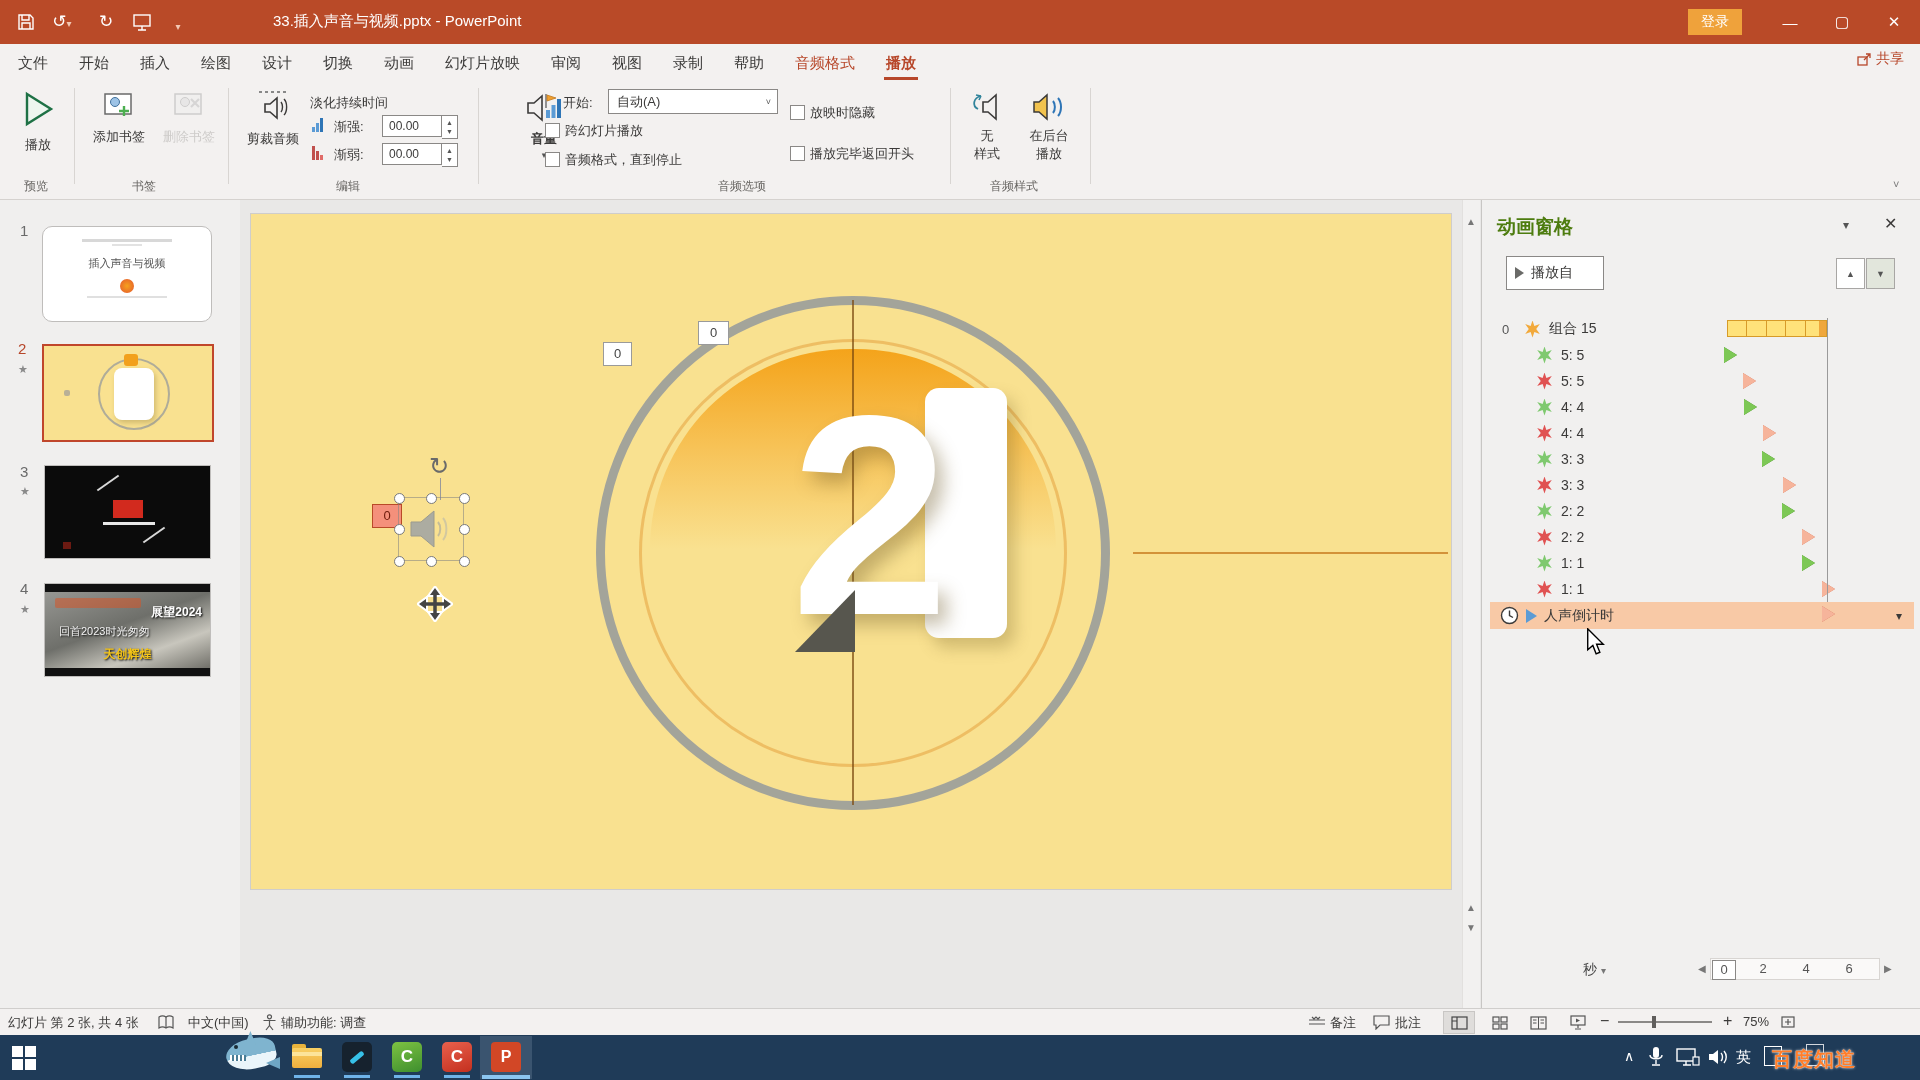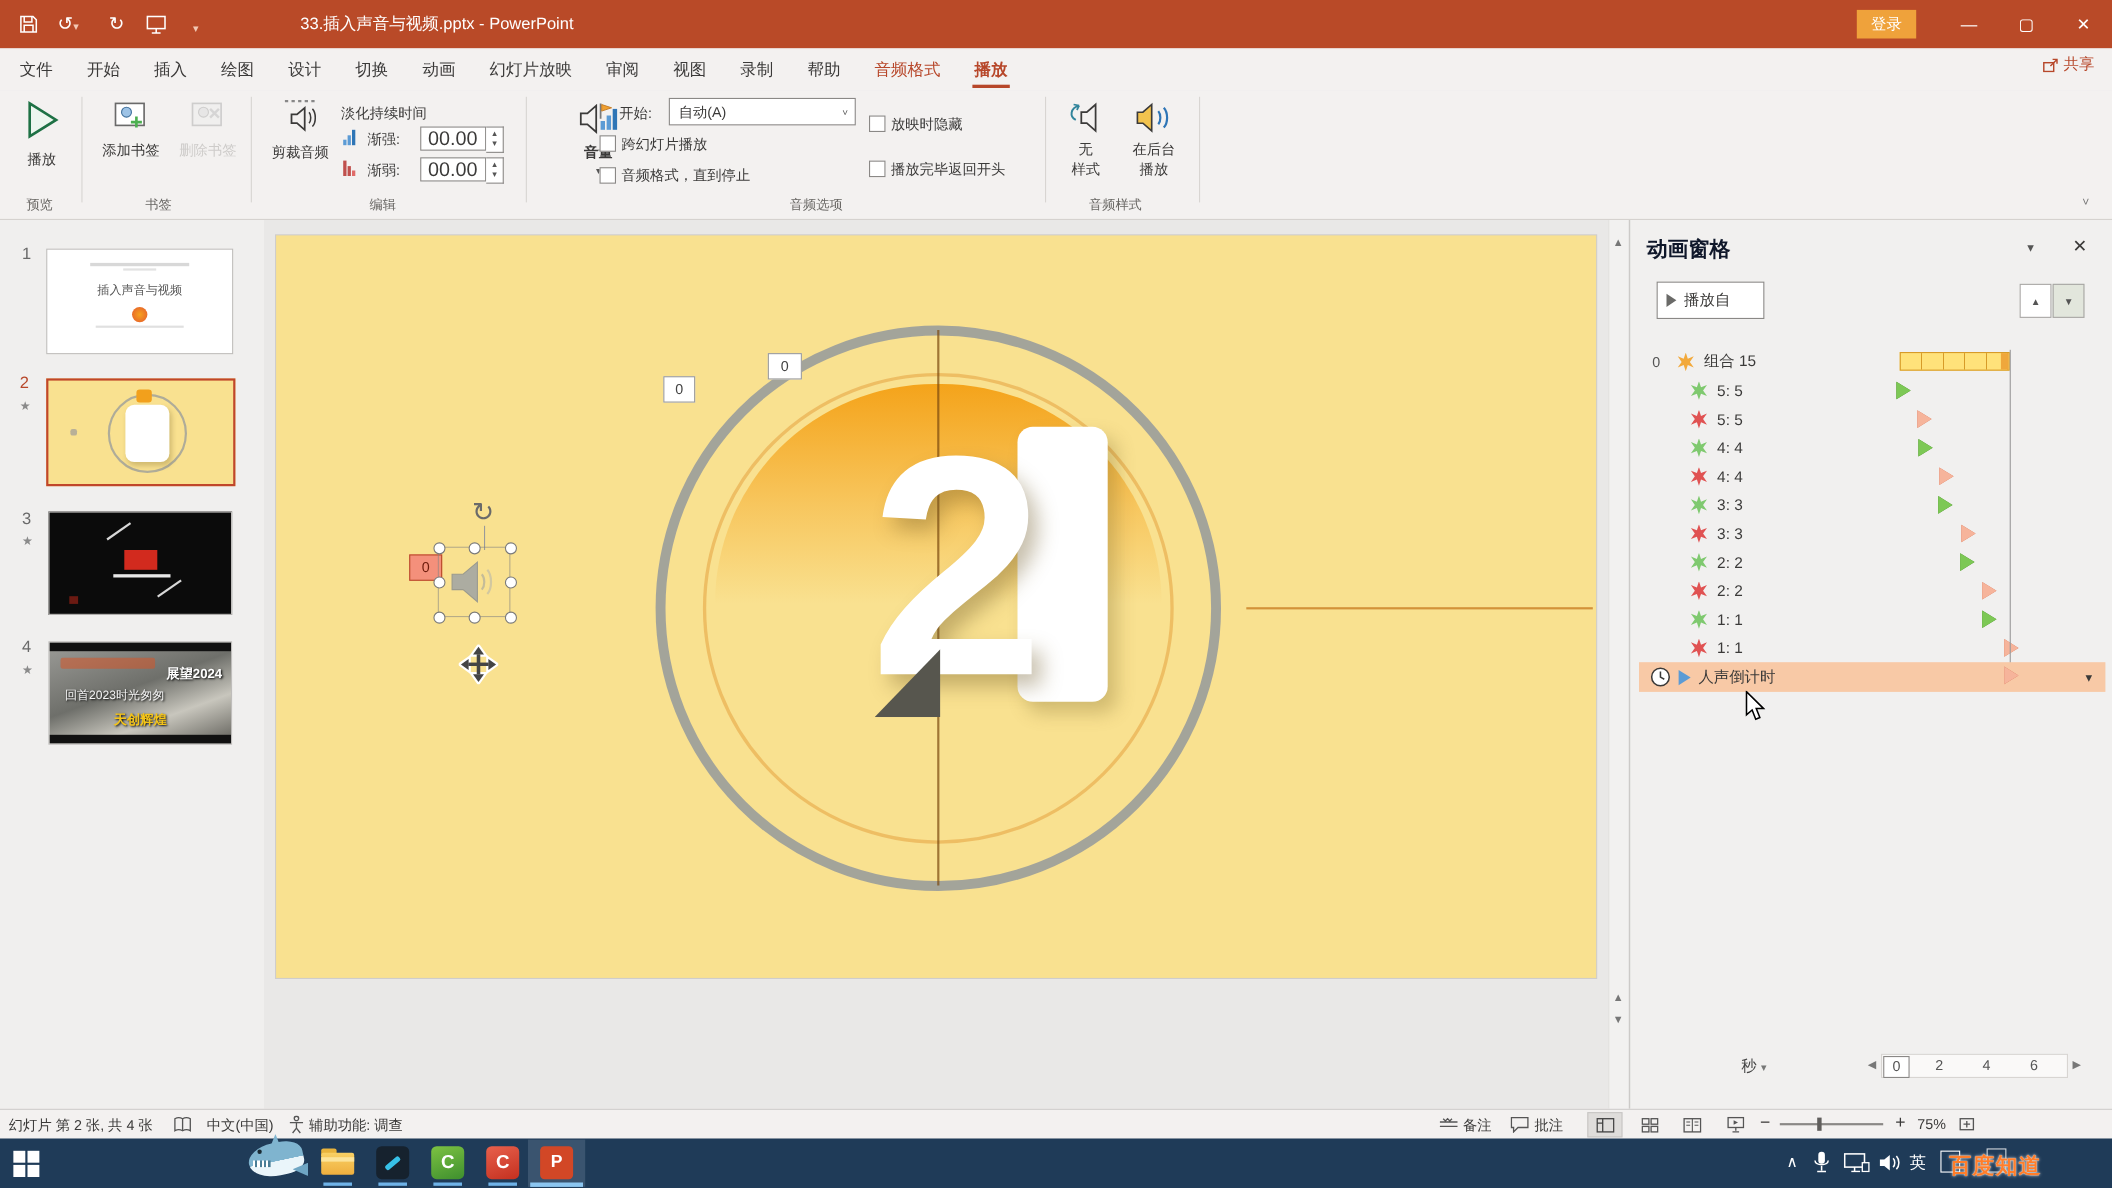--- a/index.html
+++ b/index.html
@@ -26,21 +26,21 @@
   .tab.active::after{content:"";position:absolute;left:0;right:0;bottom:2px;height:3px;background:#B7472A;}
   #share-btn{right:16px;top:50px;display:flex;gap:5px;align-items:center;color:#B7472A;font-size:14px;}
   
   #ribbon{left:0;top:82px;width:1920px;height:118px;background:#F3F1F0;border-bottom:1px solid #D5D2CF;box-sizing:border-box;}
   .rsep{top:6px;width:1px;height:96px;background:#D8D5D2;}
   .glabel{top:96px;font-size:12px;color:#696764;white-space:nowrap;}
   .rbtn-lab{font-size:13px;color:#3B3A39;text-align:center;white-space:nowrap;}
   .rbtn-lab.dis{color:#A9A7A4;}
   .chk{width:13px;height:13px;background:#fff;border:1px solid #8A8886;}
   .chklab{font-size:13px;color:#3B3A39;white-space:nowrap;}
-  .spin{width:60px;height:22px;background:#fff;border:1px solid #8A8886;font-size:18px;color:#3B3A39;
+  .spin{width:60px;height:22px;background:#fff;border:1px solid #8A8886;font-size:12px;color:#3B3A39;
         display:flex;align-items:center;padding-left:6px;box-sizing:border-box;}
   .spin-ar{width:15px;height:22px;border:1px solid #8A8886;border-left:none;background:#fff;font-size:7px;color:#555;
            display:flex;flex-direction:column;align-items:center;justify-content:center;line-height:9px;}
   .bars{display:flex;align-items:flex-end;gap:1px;height:14px;}
   .bars i{display:block;width:3px;}
   
   #slidepanel{left:0;top:200px;width:240px;height:808px;background:#F0EFEE;}
   .snum{font-size:15px;color:#6a6a6a;}
   .snum.sel{color:#B7472A;}
   .sstar{font-size:11px;color:#8a8a8a;}
@@ -57,21 +57,21 @@
   #player{left:256px;top:563px;width:400px;height:45px;background:#FBFBFA;border:1px solid #D6D4D2;
           border-radius:23px;box-sizing:border-box;box-shadow:0 1px 3px rgba(0,0,0,.15);}
   .ptri{width:0;height:0;border-top:9px solid transparent;border-bottom:9px solid transparent;border-left:14px solid #3B3A39;}
   .pbar{width:3px;height:14px;background:#3B3A39;}
   .minitri{width:0;height:0;border-top:6px solid transparent;border-bottom:6px solid transparent;}
   
   #vscroll{left:1462px;top:200px;width:18px;height:808px;background:#F2F1F0;border-left:1px solid #E2E0DE;box-sizing:border-box;}
   .sarrow{left:1464px;width:14px;font-size:10px;color:#777;text-align:center;}
   
   #animpane{left:1481px;top:200px;width:439px;height:808px;background:#F1F0EF;border-left:1px solid #C8C6C4;box-sizing:border-box;}
-  #ap-title{left:1497px;top:214px;font-size:19px;font-weight:bold;color:#0f172a;}
+  #ap-title{left:1497px;top:214px;font-size:19px;font-weight:bold;color:#4d7c0f;}
   #ap-playfrom{left:1506px;top:256px;width:98px;height:34px;background:#fff;border:1px solid #8A8886;
                display:flex;align-items:center;gap:7px;padding-left:8px;box-sizing:border-box;font-size:14px;color:#3B3A39;}
   .ap-updown{top:258px;width:27px;height:29px;border:1px solid #A8A6A4;font-size:9px;color:#555;
              display:flex;align-items:center;justify-content:center;}
   .anim-row{left:1490px;width:424px;height:26px;display:flex;align-items:center;gap:8px;}
   .anim-num{width:14px;font-size:13px;color:#555;margin-left:12px;}
   .star8{width:17px;height:17px;clip-path:polygon(50% 0,61% 33%,93% 20%,72% 50%,93% 80%,61% 67%,50% 100%,39% 67%,7% 80%,28% 50%,7% 20%,39% 33%);}
   .star8.gold{background:#F2A93B;}
   .star8.green{background:#7FC96F;}
   .star8.red{background:#E05252;}
@@ -270,21 +270,21 @@
       <div class="rbtn-lab">播放</div>
     </div>
     <div class="abs glabel" style="left:990px;">音频样式</div>
     <div class="abs rsep" style="left:1090px;"></div>
     <div class="abs" style="left:1893px;top:96px;font-size:11px;color:#777;">˅</div>
   </div>
 
   <div class="abs" id="slidepanel">
 
     <div class="abs snum" style="left:20px;top:22px;">1</div>
-    <div class="abs thumb" style="left:42px;top:26px;width:170px;height:96px;">
+    <div class="abs thumb" style="left:42px;top:26px;width:170px;height:96px;border-radius:10px;">
       <div style="width:90px;height:3px;background:#d8d8d8;margin:12px auto 2px;"></div>
       <div style="width:30px;height:2px;background:#e2e2e2;margin:0 auto;"></div>
       <div style="text-align:center;font-size:11px;color:#555;margin-top:10px;">插入声音与视频</div>
       <div style="width:14px;height:14px;border-radius:50%;background:radial-gradient(#F6A11E,#E4572E);margin:8px auto 3px;"></div>
       <div style="width:80px;height:2px;background:#e0e0e0;margin:0 auto;"></div>
     </div>
 
     <div class="abs snum sel" style="left:18px;top:140px;">2</div>
     <div class="abs sstar" style="left:18px;top:163px;">★</div>
     <div class="abs thumb" style="left:42px;top:144px;width:172px;height:98px;background:#F9E190;border:2px solid #C0462B;">

